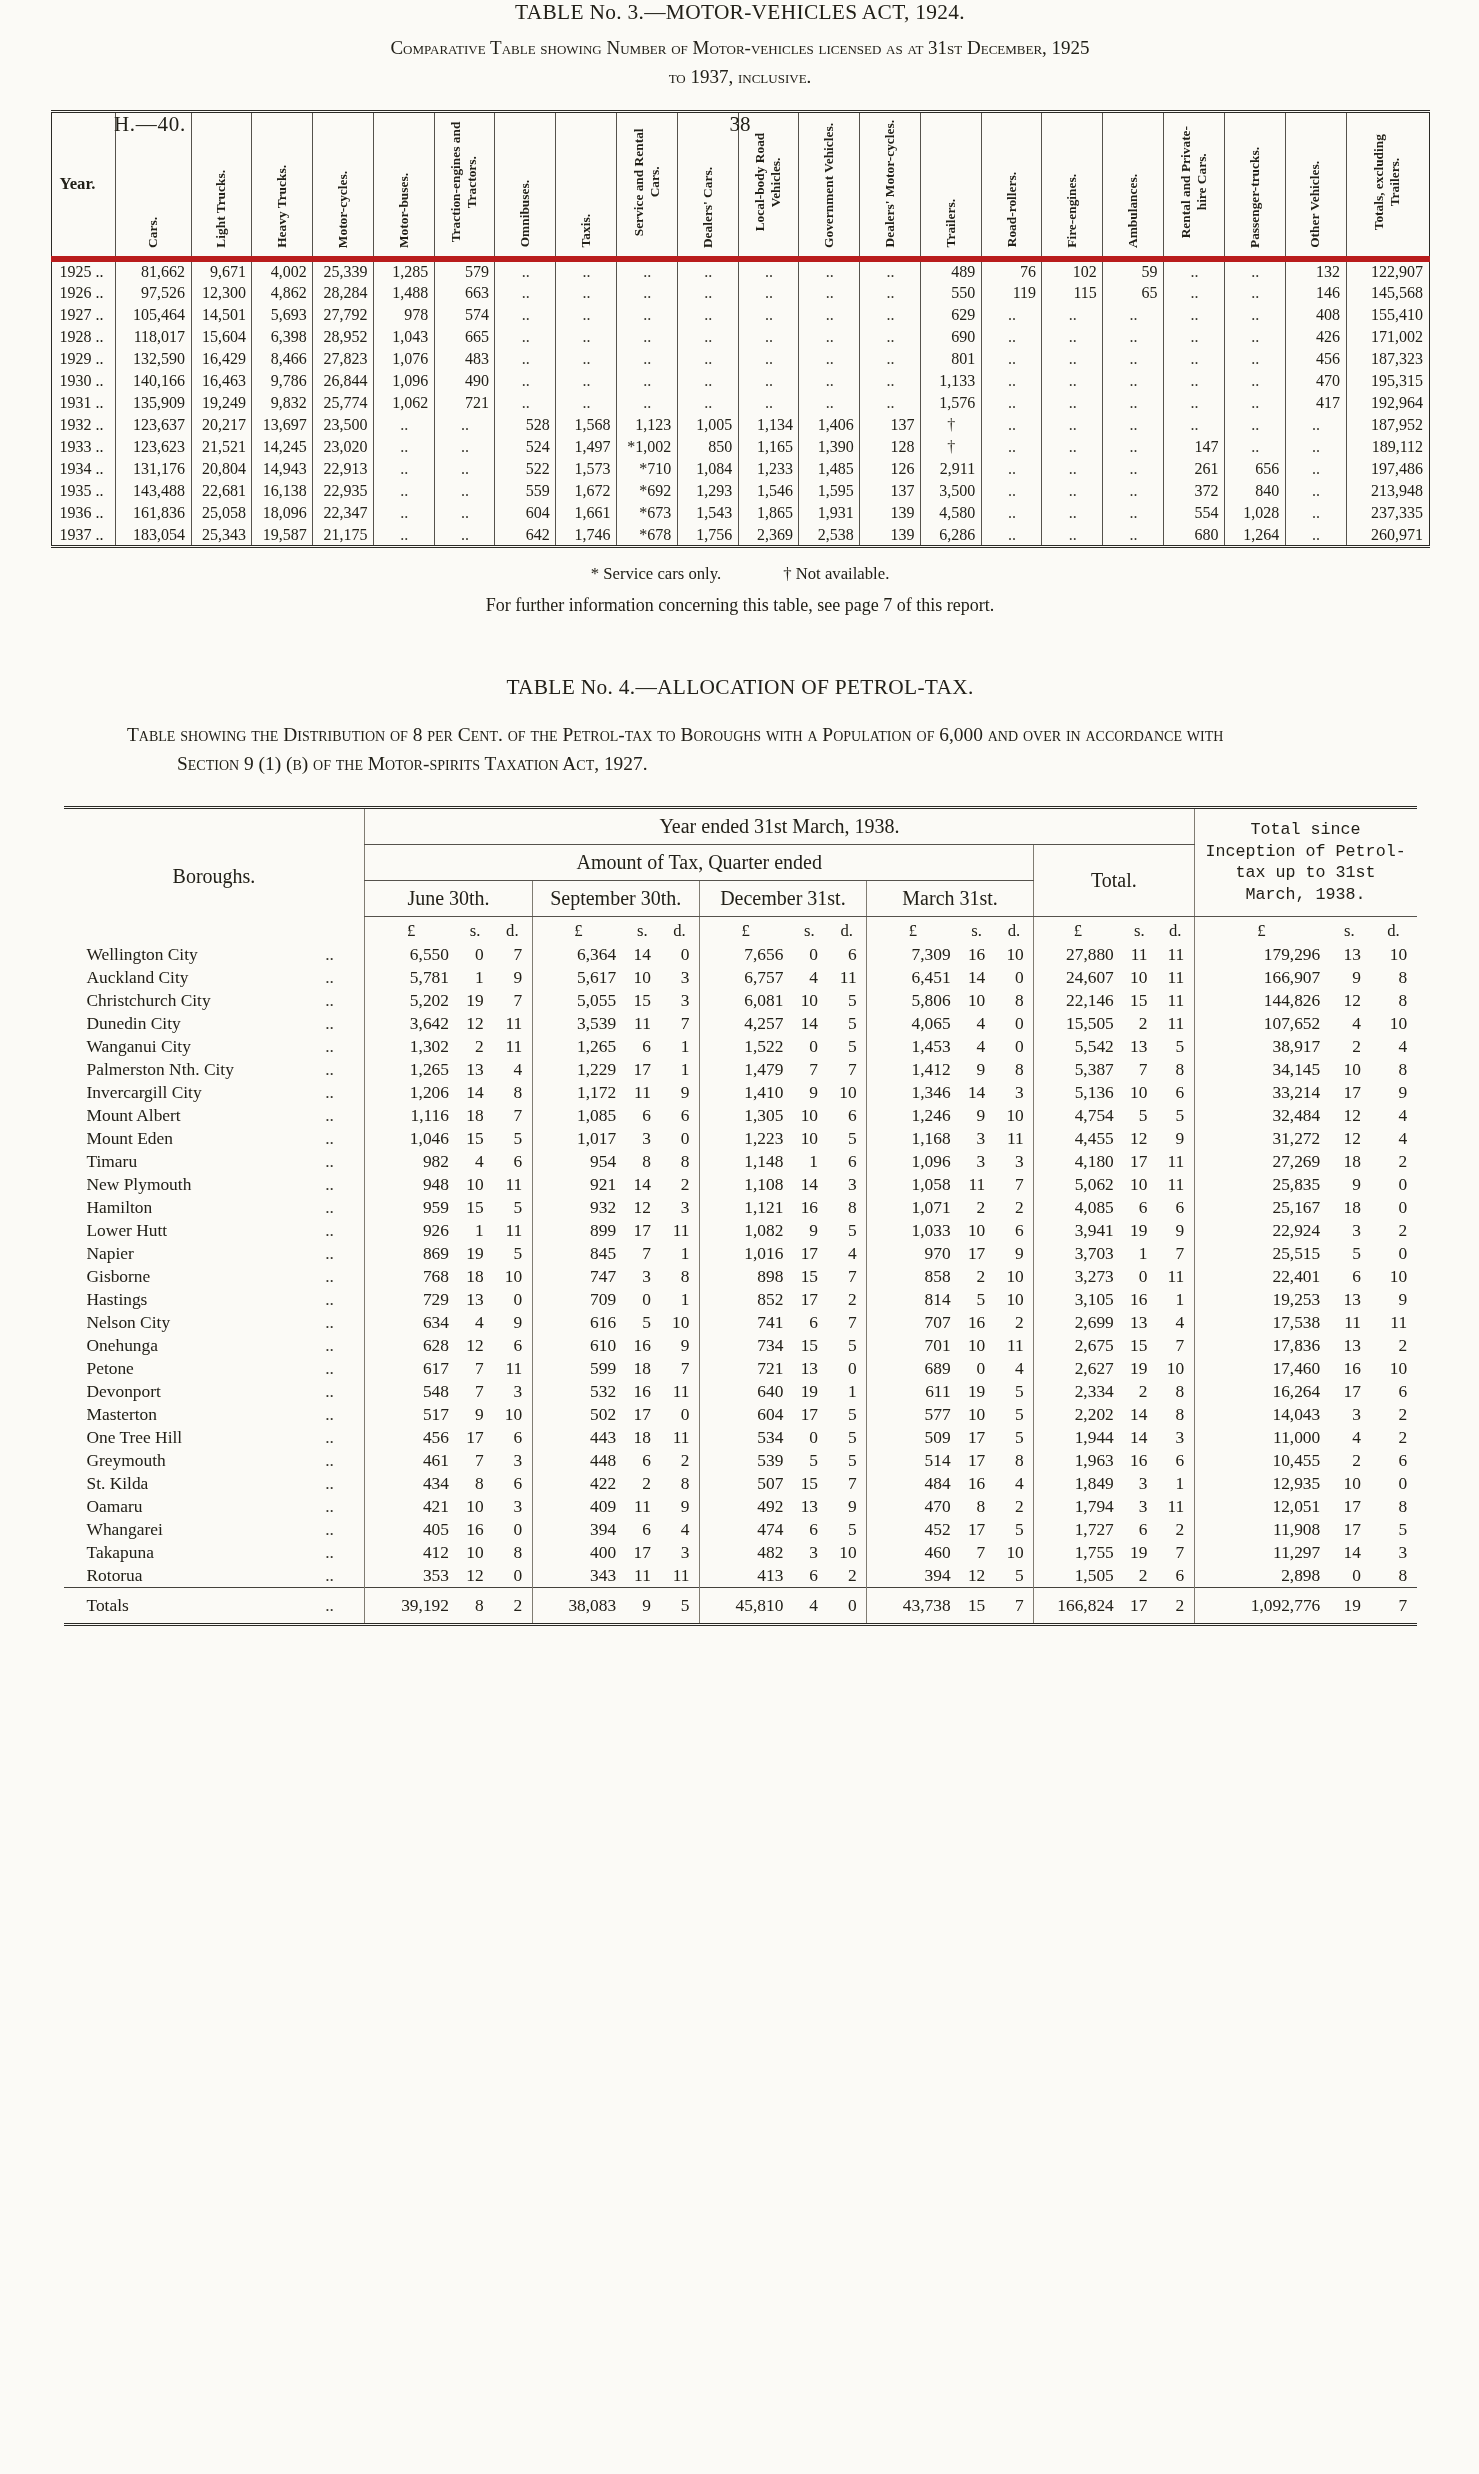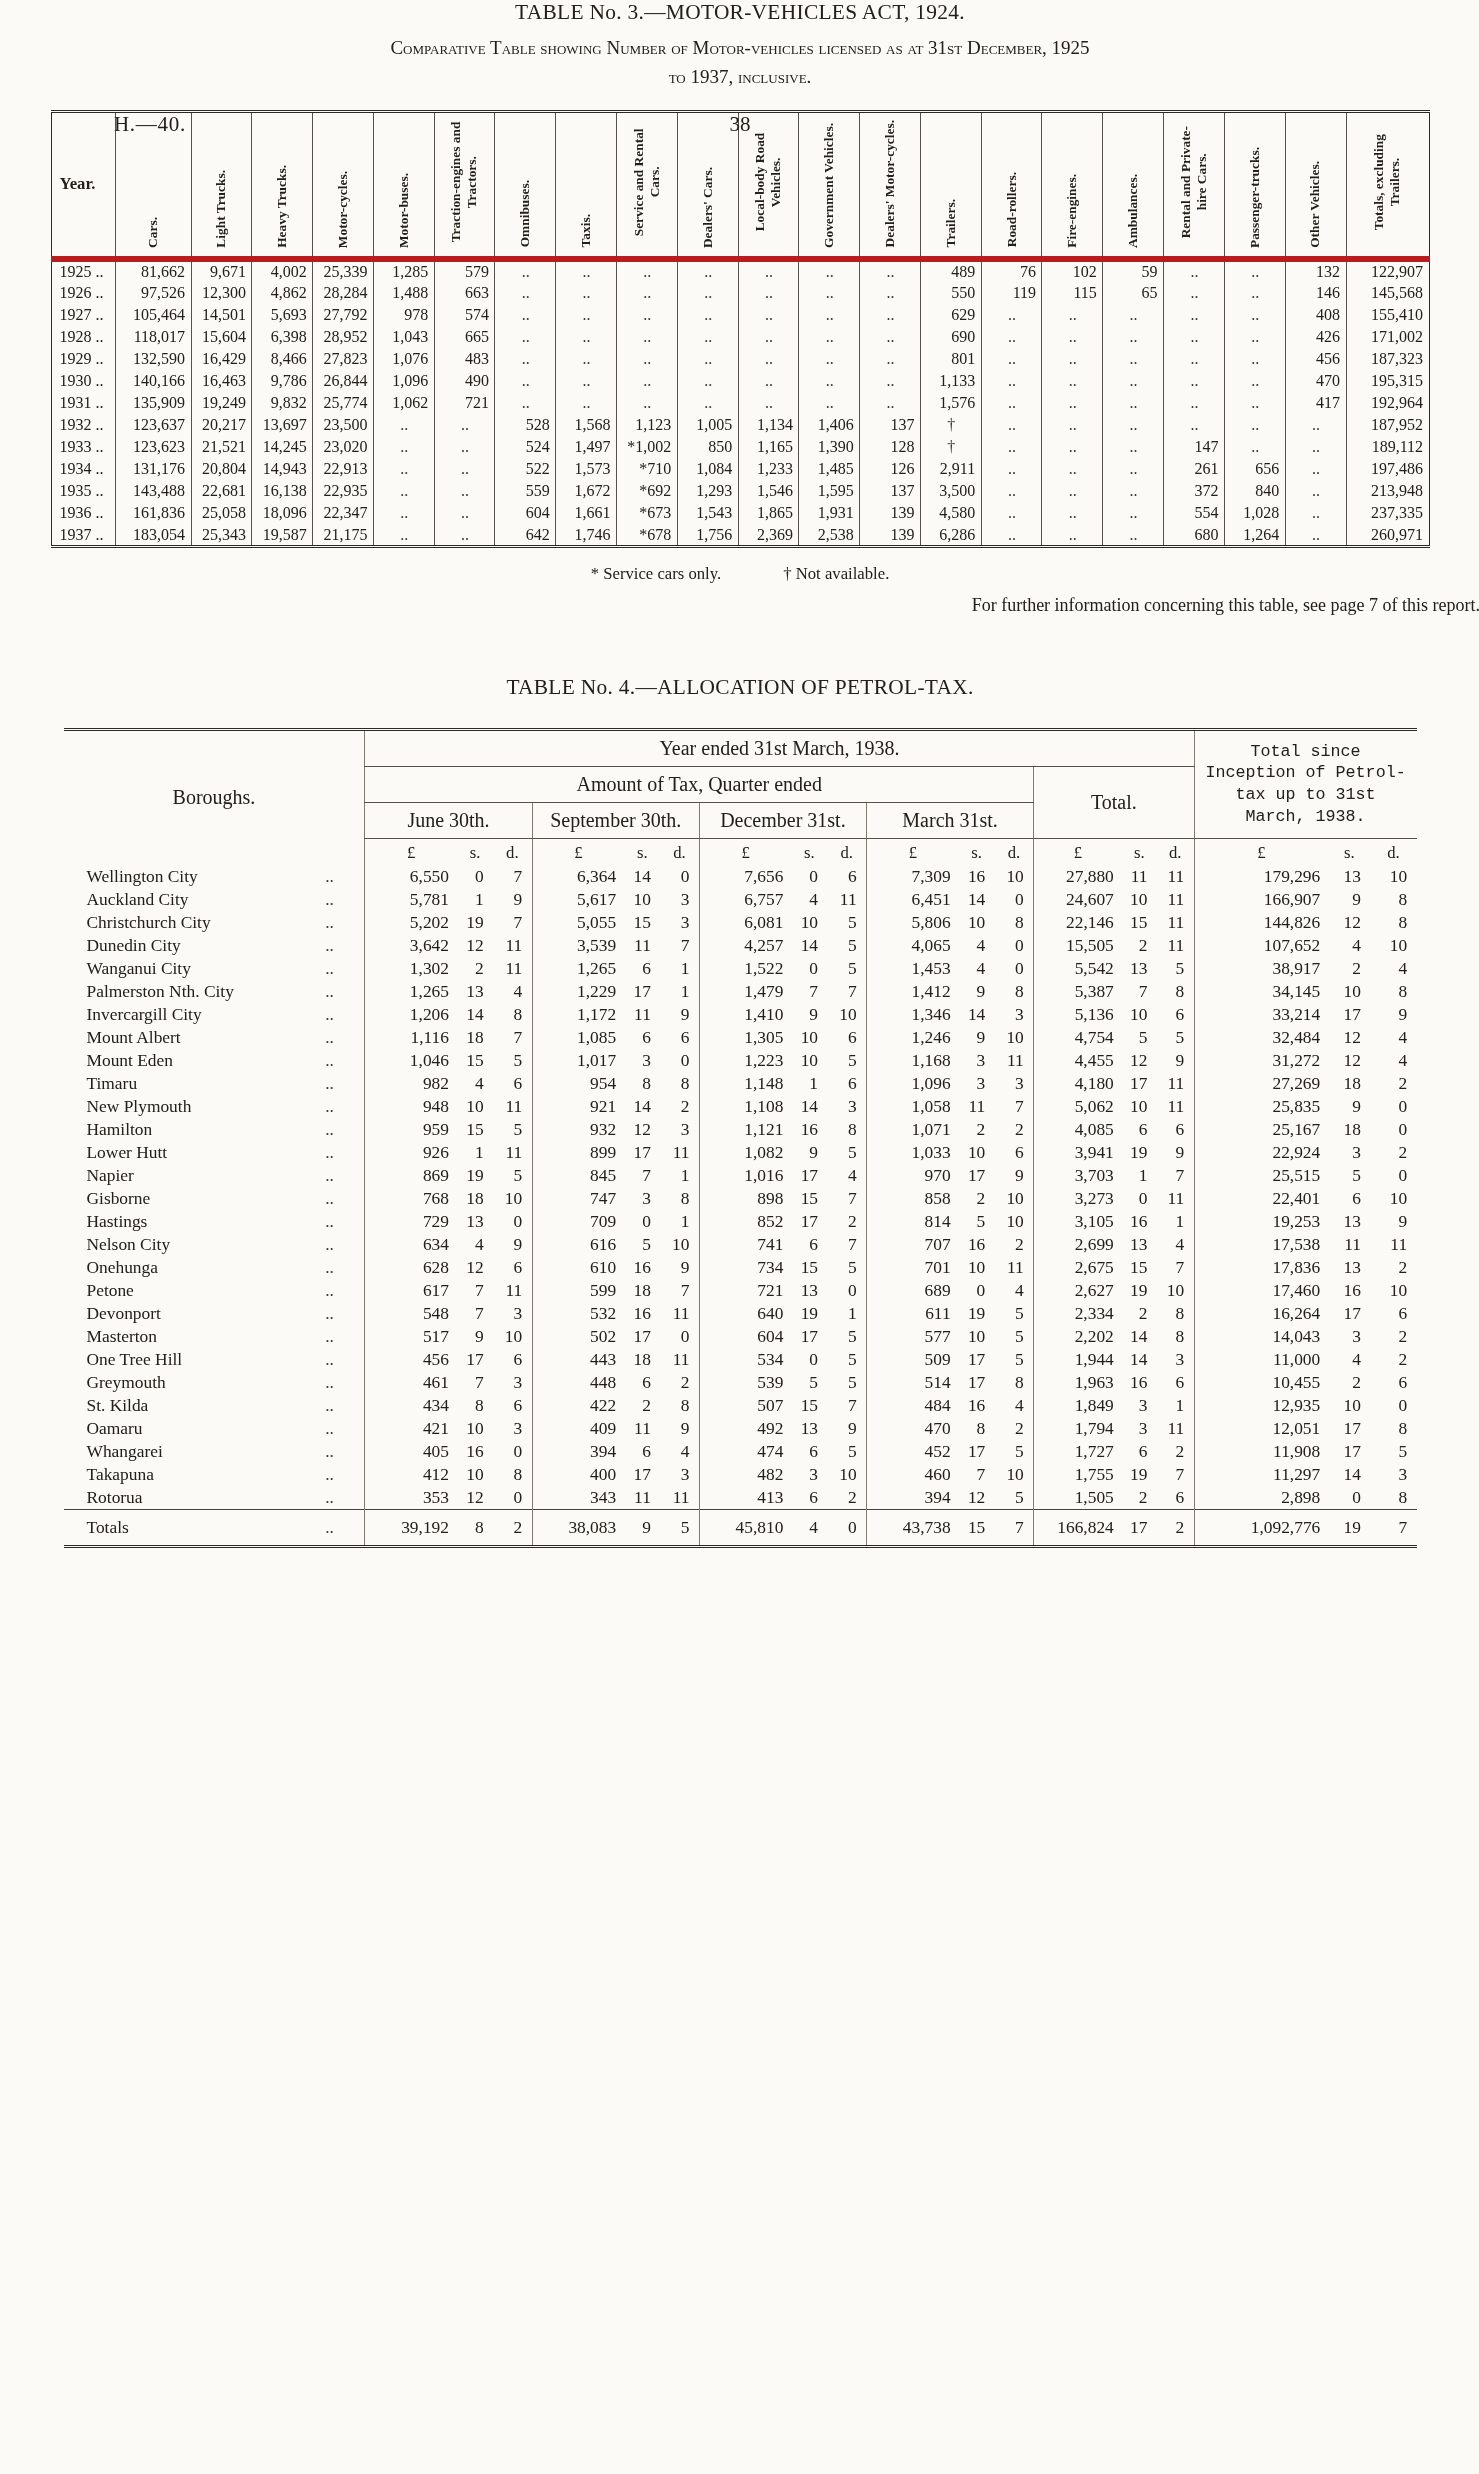--- a/index.html
+++ b/index.html
@@ -47,21 +47,21 @@
   .vhead {
     display: inline-block; writing-mode: vertical-rl; transform: rotate(180deg);
     max-height: 135px; font-size: 13.4px; line-height: 1.2;
   }
   .t3 tbody td { font-size: 16px; height: 22px; text-align: right; padding-right: 5.4px; }
   .t3 tbody td.dots, .t3 tbody td.dag { text-align: center; padding-right: 0; color: #3a382f; }
   .t3 tbody td.ycell { text-align: left; padding-left: 8px; }
 
   .t3-foot { text-align: center; font-size: 16.7px; margin: 16px 0 0; }
   .t3-foot .fn { margin: 0 31px; }
-  .t3-note { text-align: right; font-size: 18px; margin: 10.7px 0 0; }
+  .t3-note { text-align: center; font-size: 18px; margin: 10.7px 0 0; }
 
   
   .t4-title { text-align: center; font-size: 21.4px; font-weight: 400; margin: 59px 0 4px; letter-spacing: 0.3px; }
   .t4-desc {
     font-size: 19.4px; font-variant: small-caps; line-height: 1.5;
     margin: 20px 221px 0 127px; padding-left: 50px; text-indent: -50px;
   }
 
   .t4 {
     width: 1353px; margin: 28px auto 0; table-layout: fixed;
@@ -439,20 +439,21 @@
             <td class="dots">..</td>
             <td class="num">260,971</td>
           </tr>
         </tbody>
     </table>
 
     <p class="t3-foot"><span class="fn">* Service cars only.</span><span class="fn">† Not available.</span></p>
     <p class="t3-note">For further information concerning this table, see page 7 of this report.</p>
 
     <h2 class="t4-title">TABLE No. 4.—ALLOCATION OF PETROL-TAX.</h2>
+    <p class="t4-desc">Table showing the Distribution of 8 per Cent. of the Petrol-tax to Boroughs with a Population of 6,000 and over in accordance with Section 9 (1) (b) of the Motor-spirits Taxation Act, 1927.</p>
 
     <table class="t4">
       <colgroup>
         <col style="width:301px">
         <col style="width:92px">
           <col style="width:36px">
           <col style="width:39px">
         <col style="width:92px">
           <col style="width:36px">
           <col style="width:39px">

